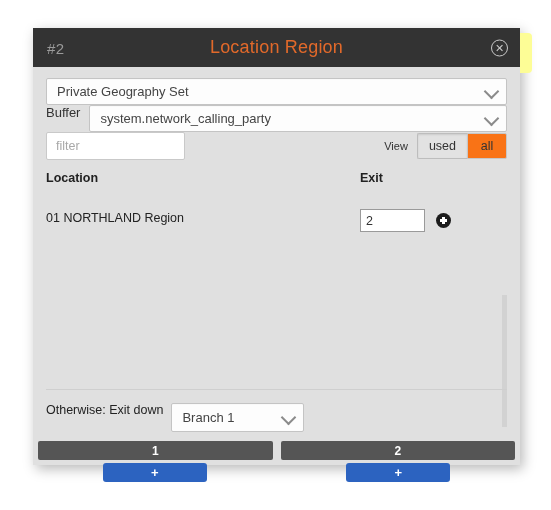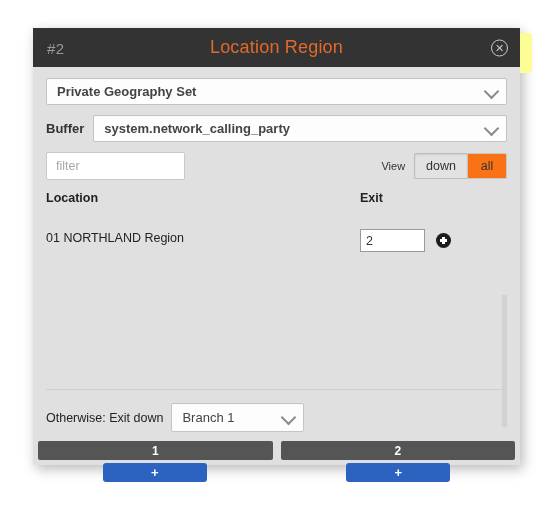--- a/index.html
+++ b/index.html
@@ -83,23 +83,20 @@
   
   .body {
     padding: 11px 13px 0 13px;
     box-sizing: border-box;
     height: 398px;
     position: relative;
   }
 
   .ctl-row {
     display: flex;
-    align-items: center;
-    margin-bottom: 10px;
-    font-weight: bold;
   }
   .ctl-label {
     font-size: 13px;
     color: #333;
     margin-right: 9px;
     white-space: nowrap;
   }
 
   
   .select {
@@ -263,21 +260,21 @@
     bottom: 0;
     padding-bottom: 10px;
   }
   .divider {
     height: 1px;
     background: #cfcfcf;
     margin-bottom: 13px;
   }
   .otherwise-row {
     display: flex;
-    align-items: center;
+    align-items: flex-start;
     margin-bottom: 9px;
   }
   .otherwise-label {
     font-size: 12.5px;
     color: #222;
     margin-right: 8px;
   }
   .branch-select { width: 133px; height: 29px; }
   .links-row {
     font-size: 12.5px;
@@ -371,21 +368,21 @@
         <span>system.network_calling_party</span>
         <span class="chev"></span>
       </div>
     </div>
 
     <div class="filter-row">
       <input class="filter-input" type="text" placeholder="filter" style="">
       <div class="view-wrap">
         <span class="view-label">View</span>
         <div class="toggle-group">
-          <div class="tg-btn active">down</div>
+          <div class="tg-btn active">used</div>
           <div class="tg-btn">all</div>
         </div>
       </div>
     </div>
 
     <div class="tbl">
       <div class="tbl-head">
         <div class="col-loc">Location</div>
         <div class="col-exit">Exit</div>
       </div>

